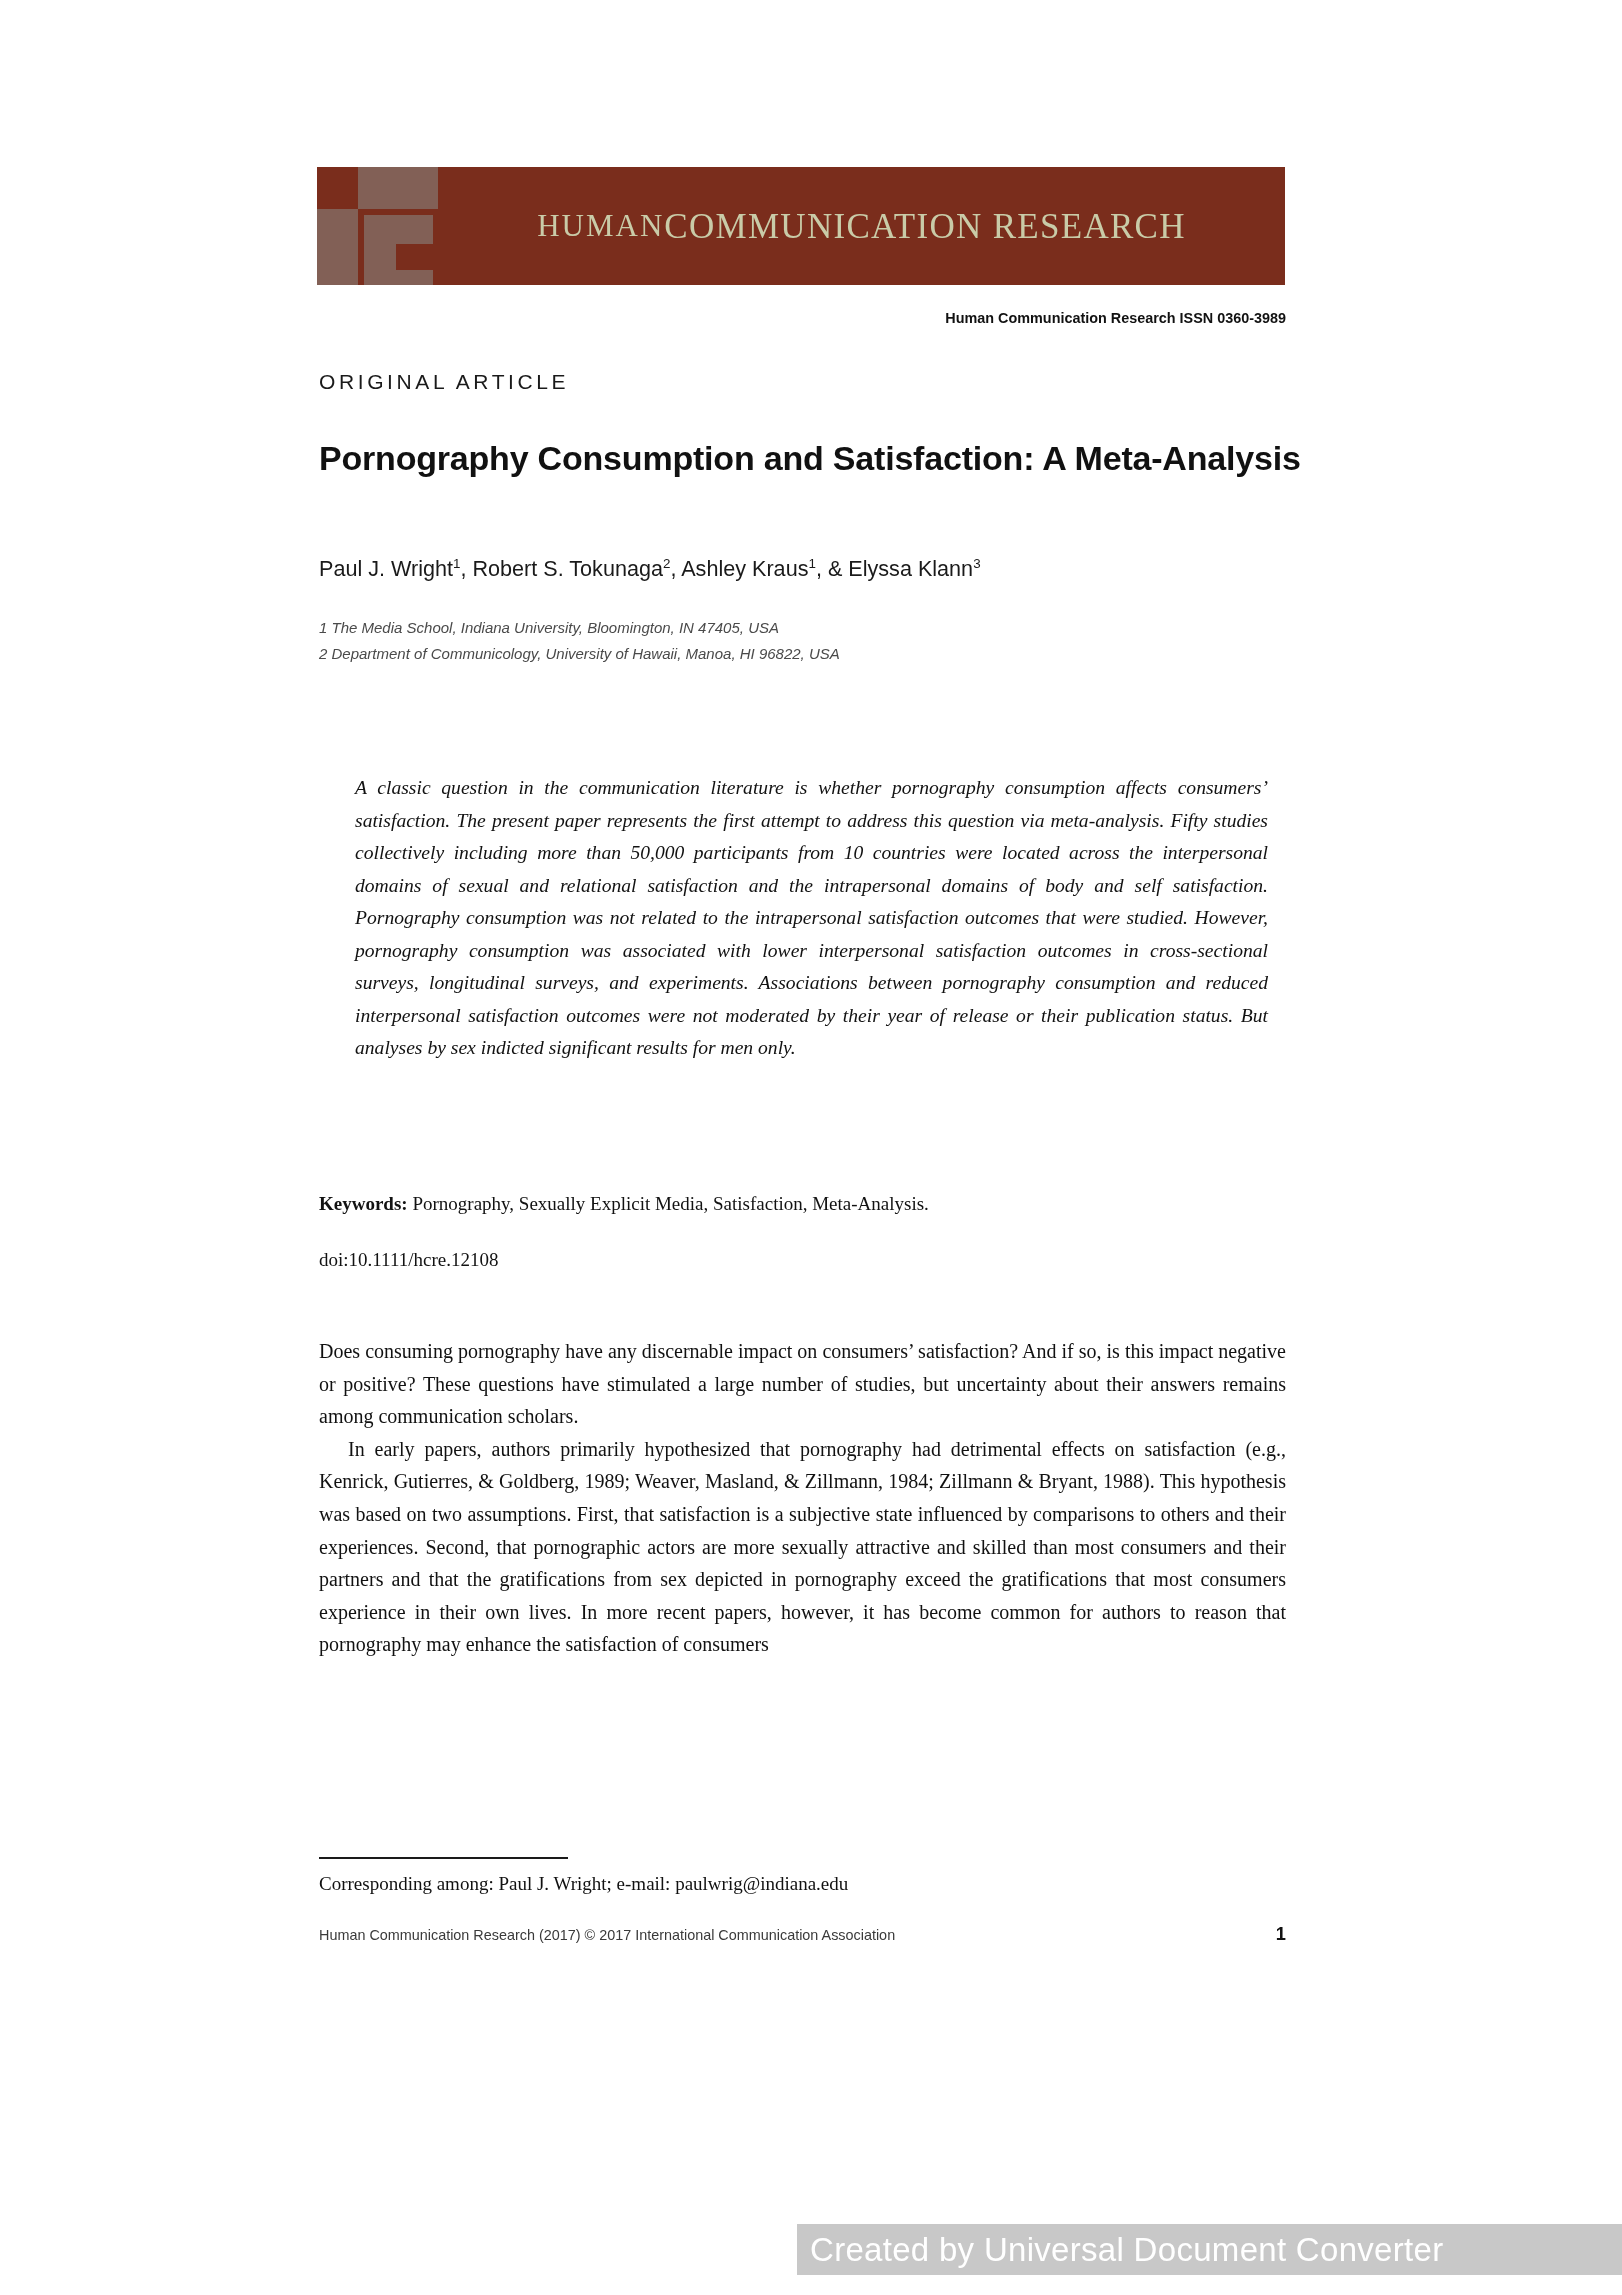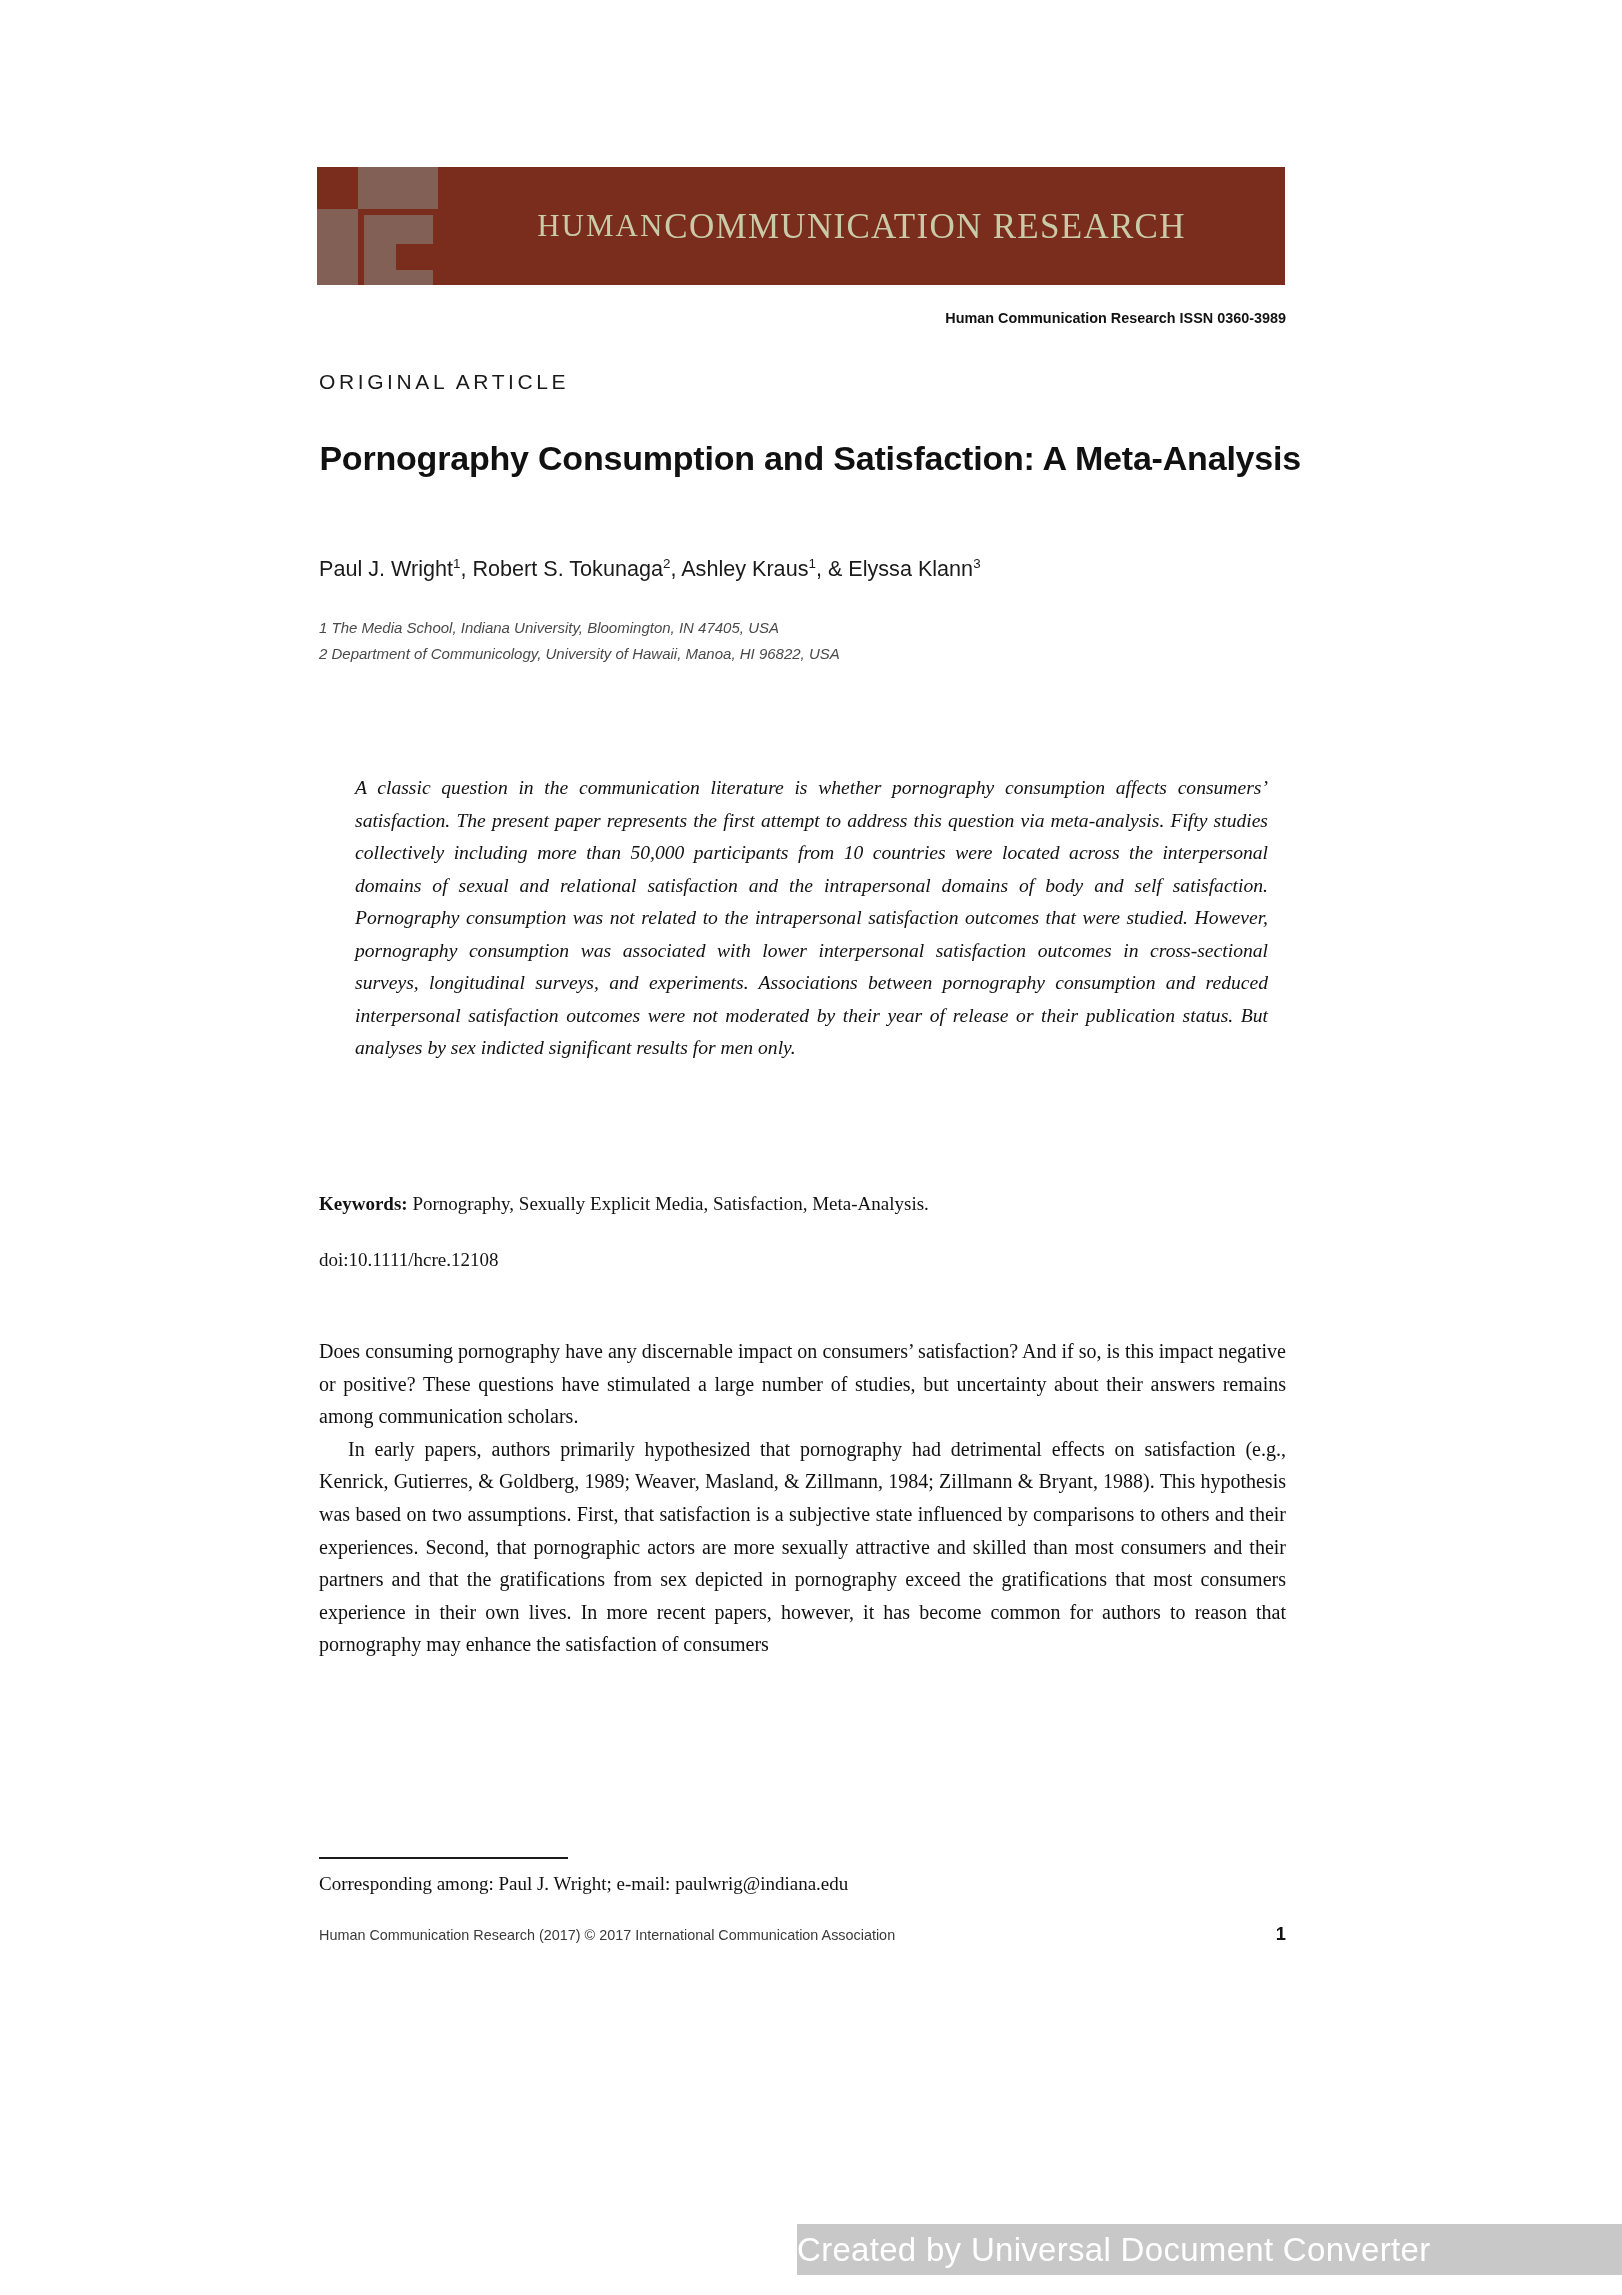--- a/index.html
+++ b/index.html
@@ -128,21 +128,20 @@
     position: absolute;
     left: 319px;
     top: 415px;
     width: 982px;
     font-family: "Liberation Sans", "DejaVu Sans", sans-serif;
     font-weight: bold;
     font-size: 34px;
     line-height: 1.18;
     color: #111111;
     letter-spacing: -0.2px;
-    text-align: right;
   }
 
   .authors {
     position: absolute;
     left: 319px;
     top: 555px;
     width: 982px;
     font-family: "Liberation Sans", "DejaVu Sans", sans-serif;
     font-size: 21.6px;
     color: #1a1a1a;
@@ -264,20 +263,21 @@
     background: #c8c8c8;
     display: flex;
     align-items: center;
     justify-content: flex-start;
   }
   .watermark-text {
     color: #ffffff;
     font-family: "Liberation Sans", "DejaVu Sans", sans-serif;
     font-size: 33px;
     letter-spacing: 0.3px;
+    padding-left: 13px;
     white-space: nowrap;
   }
 </style>
 </head>
 <body>
 
 <div class="page">
 
   <div class="masthead">
     <div class="masthead-logo">

